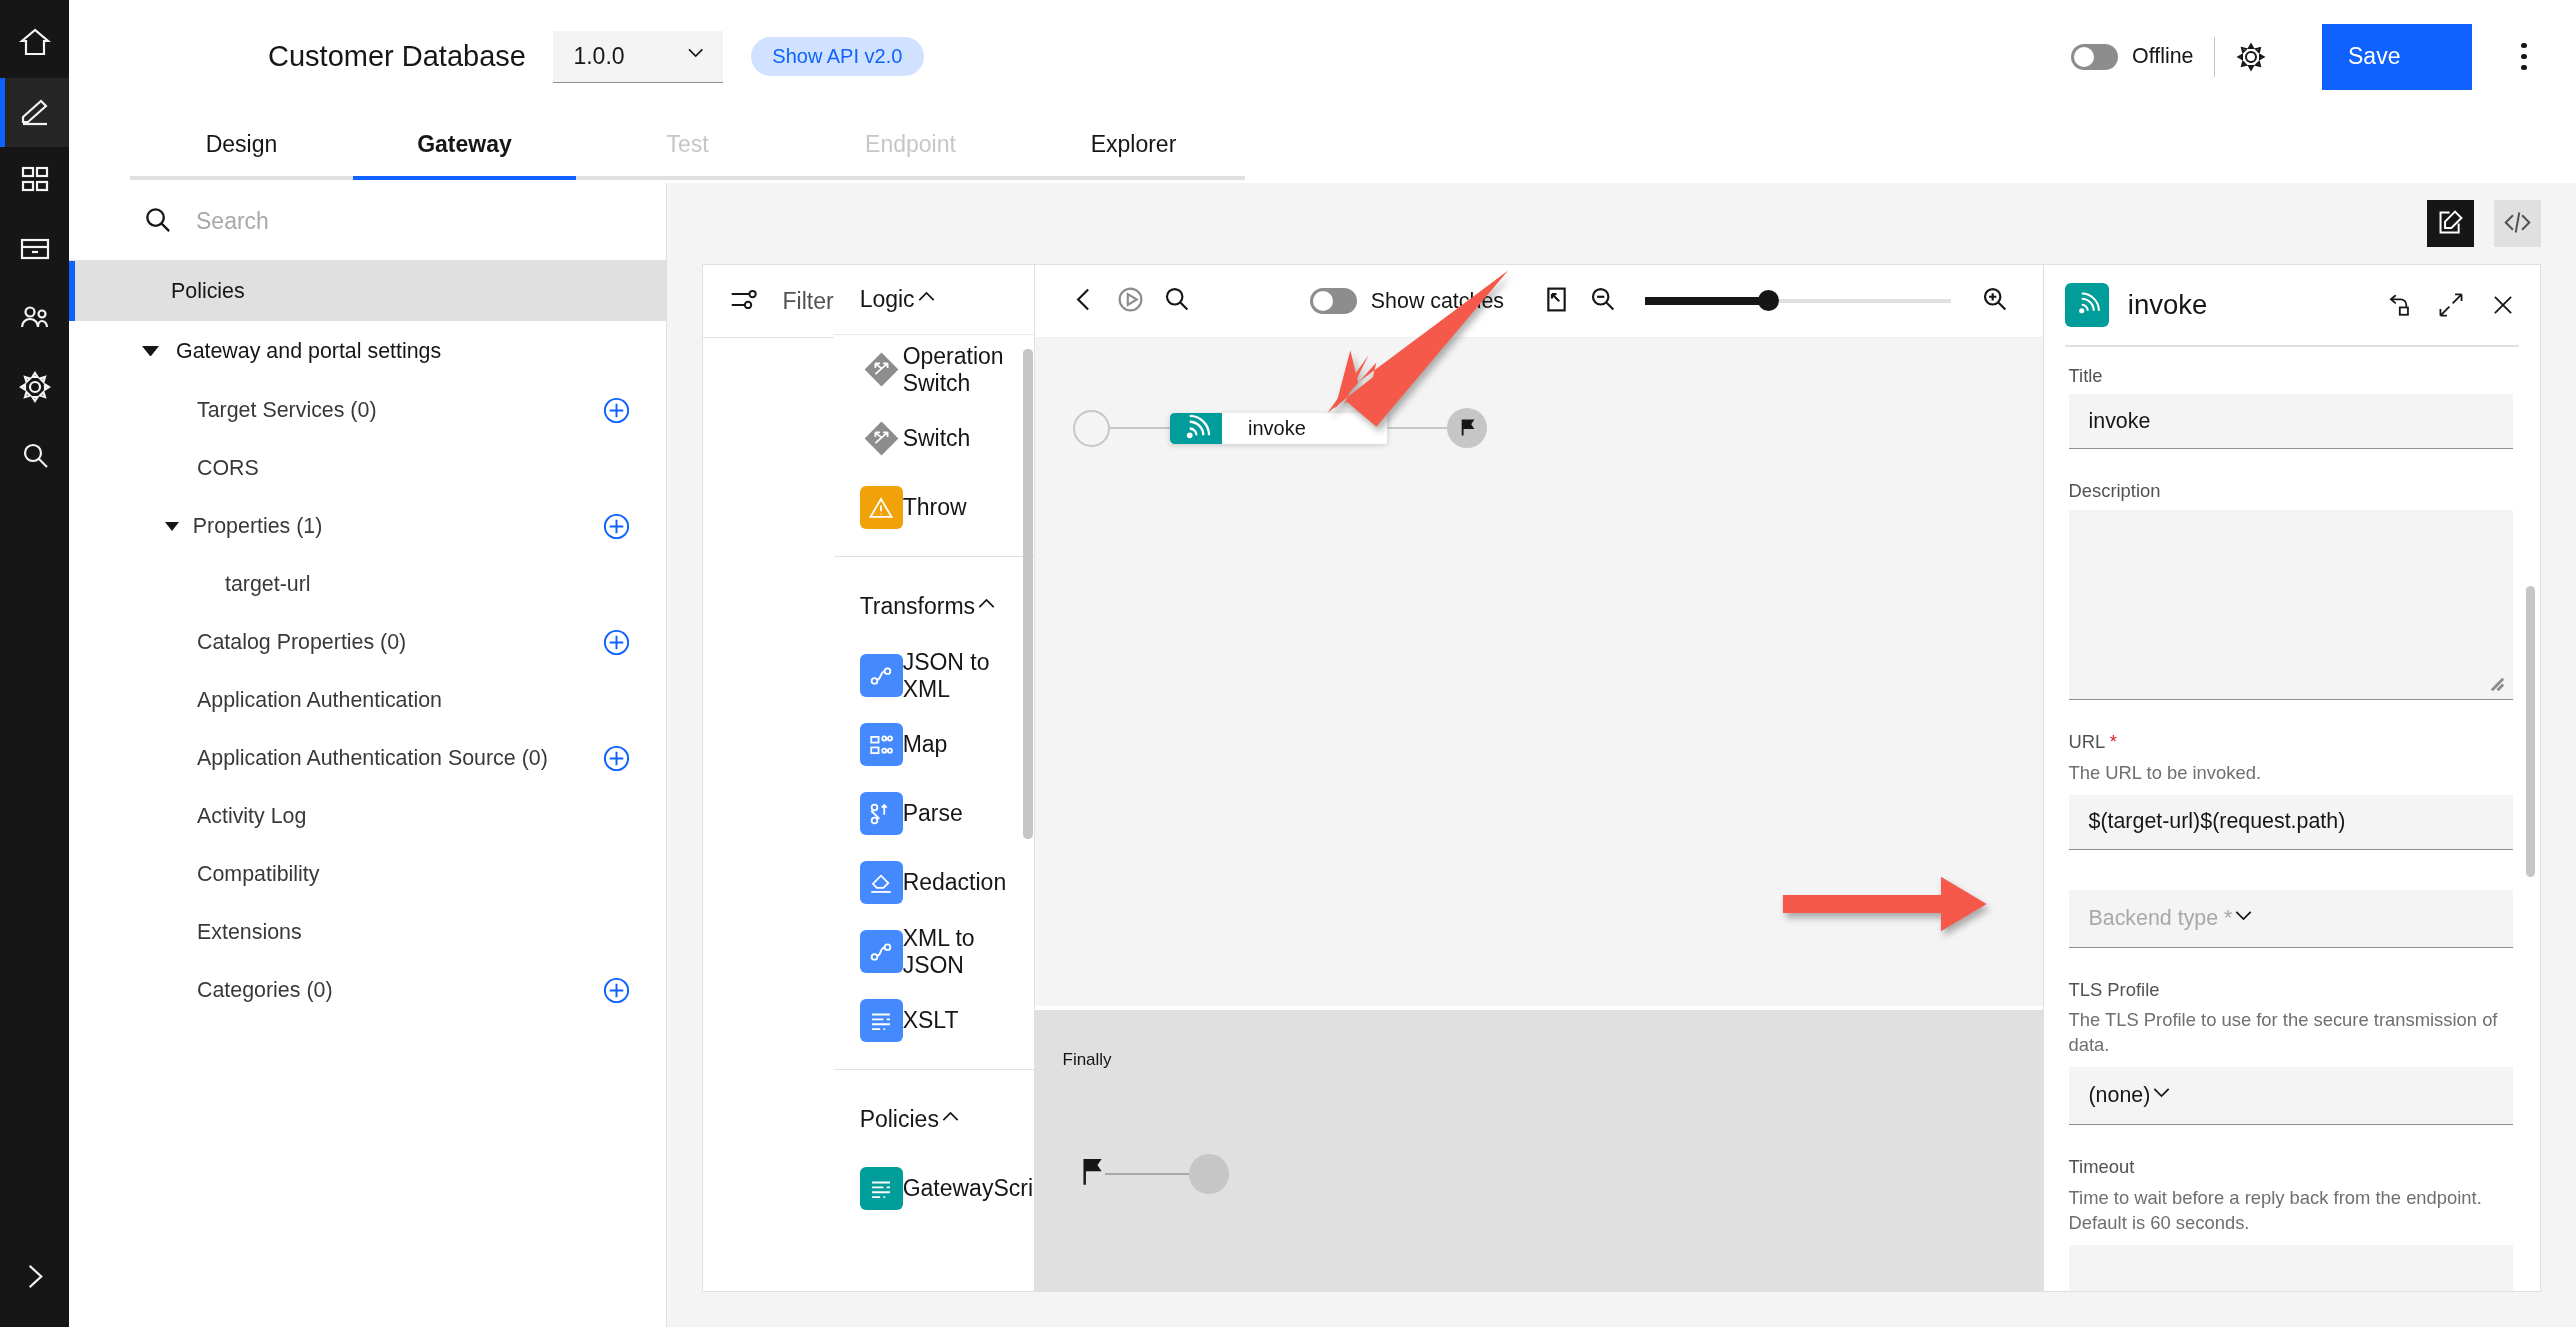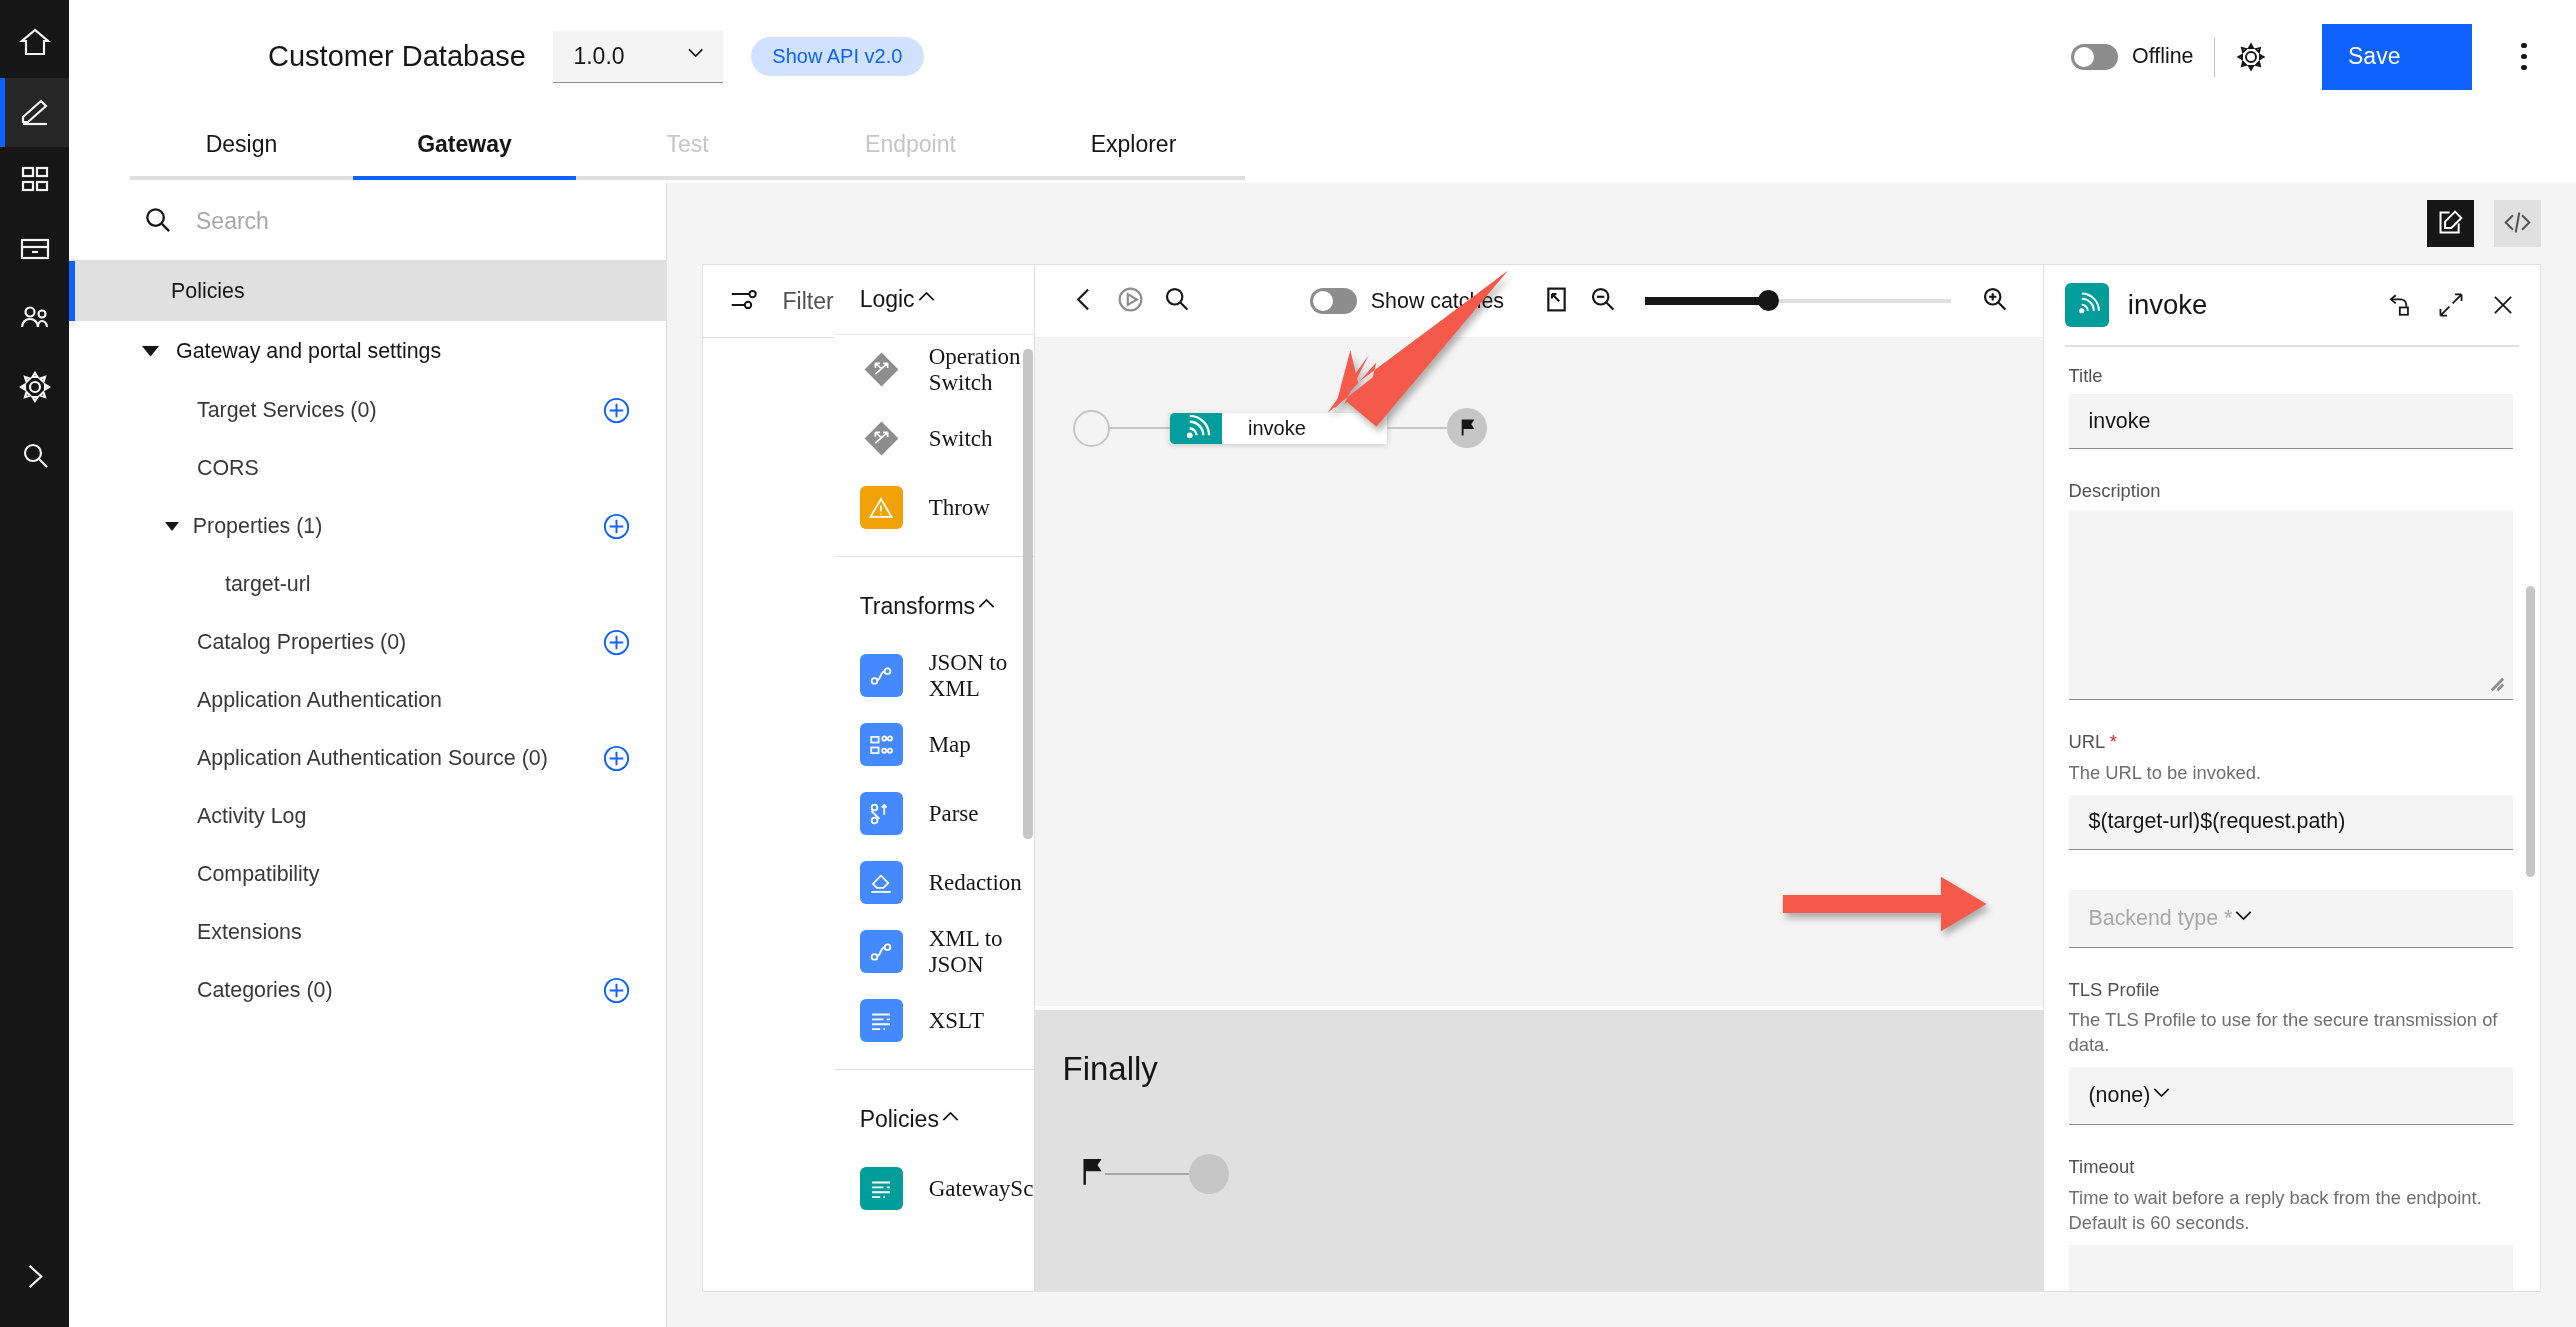--- a/index.html
+++ b/index.html
@@ -187,22 +187,22 @@
   .filter-row svg { width: 29px; height: 29px; stroke:#161616; fill:none; stroke-width:2.2; }
   .filter-row .ftxt { font-size: 23px; color: #525252; }
   .palette-scroll { flex: 1; overflow: hidden; position: relative; }
   .pal-sec-hdr {
     height: 70px; display: flex; align-items: center; padding: 0 26px 0 26px;
     font-size: 23px; color: #161616;
     border-bottom: 1.5px solid #e8e8e8;
   }
   .pal-sec-hdr .chev { margin-left: auto; width: 23px; height: 23px; stroke:#161616; fill:none; stroke-width:2.4; }
   .pal-item {
-    height: 69px; display: flex; align-items: center; gap: 26px; padding-left: 26px;
-    font-size: 23px; color: #161616; font-family: Liberation Serif, serif;
+    height: 69px; display: flex; align-items: center; padding-left: 26px;
+    font-size: 23px; color: #161616;
   }
   .pal-ico { width: 43px; height: 43px; flex: 0 0 43px; display:flex; align-items:center; justify-content:center; }
   .pal-ico.sq { border-radius: 6.1px; }
   .pal-ico.blue { background: #4589ff; }
   .pal-ico.orange { background: #f1a208; }
   .pal-ico.teal { background: #009d9a; }
   .pal-ico.diamond { background: transparent; }
   .pal-ico svg { width: 26px; height: 26px; stroke: #fff; fill:none; stroke-width: 2.2; }
   .pal-divider { height: 1.5px; background: #e0e0e0; margin: 13.8px 0; }
   .pal-scrollbar {
@@ -222,21 +222,21 @@
   .ft-right { margin-left: auto; display: flex; align-items: center; gap: 0; }
   .showcatch-label { font-size: 21.4px; color: #161616; margin-left: 13.8px; margin-right: 29px; }
   .zoomslider { width: 306px; height: 31px; position: relative; margin: 0 20px; display:flex; align-items:center;}
   .zs-track { position:absolute; left:0; right:0; top: 13px; height: 4.6px; background:#e0e0e0; }
   .zs-fill { position:absolute; left:0; width: 119px; top: 11.5px; height: 7.6px; background:#161616; }
   .zs-knob { position:absolute; left: 113px; top: 4.6px; width: 21.4px; height: 21.4px; border-radius: 50%; background:#161616; }
 
   .flowarea { flex: 1; position: relative; min-height: 0; background: #fff; }
   .flow-main { position: absolute; left: 0; right: 0; top: 0; height: 668px; background: #f4f4f4; }
   .flow-finally { position: absolute; left: 0; right: 0; top: 672px; bottom: 0; background: #e0e0e0; }
-  .finally-label { position: absolute; left: 27.5px; top: 40px; font-size: 33px; color: #161616; }
+  .finally-label { position: absolute; left: 27.5px; top: 40px; font-size: 17px; color: #161616; }
 
   .node-row { position: absolute; left: 38px; top: 70px; display: flex; align-items: center; }
   .start-circle { width: 37px; height: 37px; border-radius: 50%; border: 2.3px solid #c6c6c6; background: #f4f4f4; }
   .connector { width: 60px; height: 2.3px; background: #c6c6c6; }
   .node-card { display: flex; align-items: stretch; box-shadow: 0 1.5px 6.1px rgba(0,0,0,.18); }
   .node-ico { width: 52px; background: #009d9a; display:flex; align-items:center; justify-content:center; border-radius:4.6px 0 0 4.6px;}
   .node-ico svg { width: 31px; height: 31px; stroke:#fff; fill:none; stroke-width:2.4;}
   .node-body { width: 165px; background:#fff; display:flex; align-items:center; padding-left: 26px; font-size: 20px; color:#161616; }
   .end-flag { width: 40px; height: 40px; border-radius: 50%; background: #c6c6c6; display:flex; align-items:center; justify-content:center; }
   .end-flag svg { width: 20px; height: 20px; fill: #161616; }

